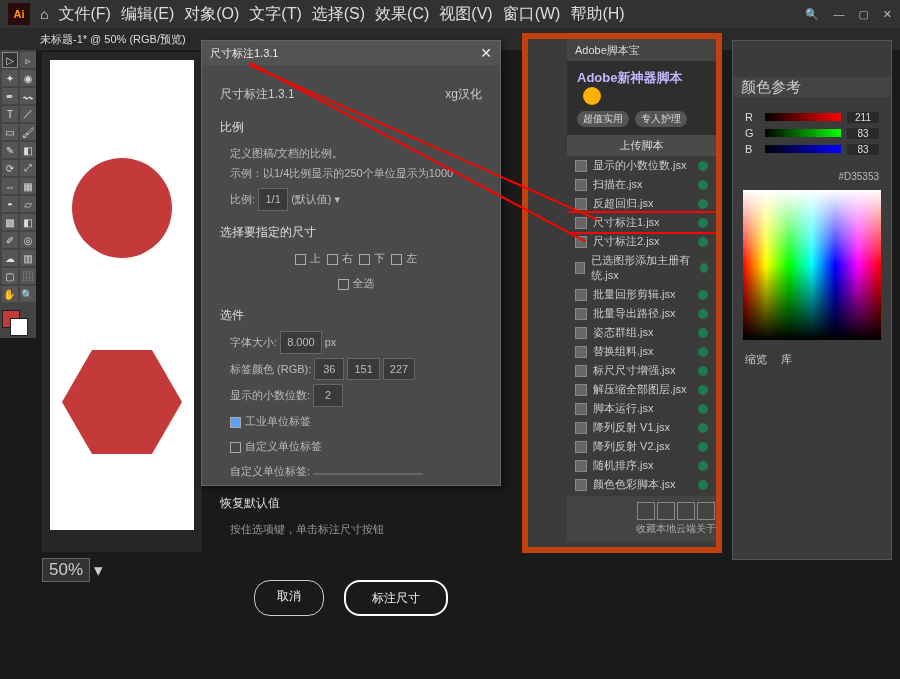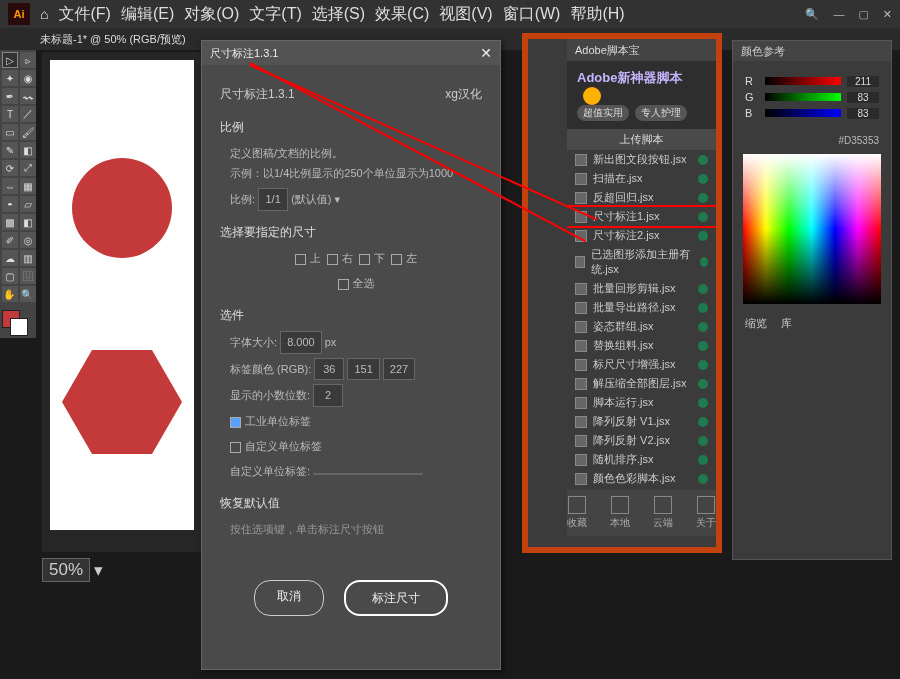--- a/index.html
+++ b/index.html
@@ -26,56 +26,56 @@
 
 
 .canvas-wrap { position: absolute; left: 42px; top: 52px; width: 160px; height: 500px; background: #262626; }
 .artboard { margin: 8px; width: 144px; height: 470px; background: #fff; position: relative; }
 .shape-circle { position: absolute; left: 22px; top: 98px; width: 100px; height: 100px; background: #c43a3a; border-radius: 50%; }
 .shape-hex { position: absolute; left: 12px; top: 290px; width: 120px; height: 104px; background: #c43a3a; clip-path: polygon(25% 0%, 75% 0%, 100% 50%, 75% 100%, 25% 100%, 0% 50%); }
 .zoom { position:absolute; left:42px; top:558px; color:#ccc; font-size:17px; display:flex; align-items:center; gap:4px;}
 .zoom .sel{ background:#333;border:1px solid #666;padding:1px 6px;}
 
 
-.dialog { position: absolute; left: 201px; top: 40px; width: 300px; height: 630px; background: #4a4a4a; border: 1px solid #666; box-shadow: 2px 2px 6px rgba(0,0,0,.5); }
+.dialog { position: absolute; left: 201px; top: 40px; width: 300px; height: 446px; background: #4a4a4a; border: 1px solid #666; box-shadow: 2px 2px 6px rgba(0,0,0,.5); }
 .dialog .titlebar { height: 24px; background: #535353; display: flex; align-items: center; padding: 0 8px; color: #eee; }
 .dialog .titlebar .x { margin-left: auto; font-size: 14px; cursor:pointer; }
 .dialog .body { padding: 14px 18px; color: #ccc; font-size: 12px; line-height: 1.9; }
 .dialog .row { margin: 4px 0; }
 .dialog .section { color:#ddd; margin-top:10px; margin-bottom:4px;}
 .dialog .indent { margin-left: 10px; color:#bbb; font-size:11px;}
 .dialog .val { background:#3a3a3a; border:1px solid #666; padding:0 6px; display:inline-block; min-width:30px; text-align:center;}
 .dialog .cb { display:inline-block; width:11px; height:11px; border:1px solid #aaa; margin-right:4px; vertical-align:middle;}
 .dialog .cb.on { background:#5aa0ff; }
 .dialog .btnrow { display:flex; justify-content:center; gap:20px; margin-top:40px;}
 .dialog .btn { border:1px solid #ccc; border-radius: 16px; padding:4px 22px; color:#eee; cursor:pointer;}
 .dialog .btn.primary { border:2px solid #fff; padding:5px 26px;}
 .dialog .sub { color:#999; font-size:11px;}
 
 
 .scripts { position: absolute; left: 522px; top: 33px; width: 200px; height: 520px; background: #3b3b3b; border:6px solid #c2410c;padding-left:39px;}
 .scripts .hdr { height:22px; background:#444; color:#ddd; display:flex; align-items:center; padding:0 8px; font-size:11px;}
 .scripts .brand { background:#2e2e2e; padding:8px 10px;}
 .scripts .brand .t{ color:#c4b5fd; font-weight:bold; font-size:13px;}
 .scripts .brand .yi{ display:inline-block; width:18px; height:18px; background:#ffb000; border-radius:50%; vertical-align:middle; margin-left:6px;}
-.scripts .pillrow{ display:flex; gap:6px;}
+.scripts .pillrow{ margin-top:6px; display:flex; gap:6px;}
 .scripts .pill{ background:#555; border-radius:8px; padding:1px 6px; font-size:10px; color:#ddd;}
 .scripts .cathdr{ background:#4a4a4a; text-align:center; padding:3px 0; color:#ddd; font-size:11px; }
 .scripts .list{ height:340px; overflow:hidden;}
 .scripts .li{ display:flex; align-items:center; padding:2px 8px; color:#ccc; font-size:11px; gap:6px;}
 .scripts .li .fi{ width:12px; height:12px; background:#666; border:1px solid #888;}
 .scripts .li .dot{ margin-left:auto; width:10px; height:10px; border-radius:50%; background:#1f7a4d;}
 .scripts .li.hl{ outline:2px solid #f00;}
-.scripts .btm{ display:flex; justify-content:space-between; padding:6px 0; background:#444;}
+.scripts .btm{ display:flex; justify-content:flex-end; padding:6px 0; background:#444;}
 .scripts .btm .b{ text-align:center; color:#aaa; font-size:10px;}
 .scripts .btm .b .ic{ width:18px; height:18px; margin:0 auto 2px; border:1px solid #888;}
 
 
 .colorp { position: absolute; left: 732px; top: 40px; width: 160px; height: 520px; background: #3b3b3b; border:1px solid #555;}
-.colorp .hdr{ height:20px; background:#444; color:#ccc; font-size:11px; display:flex; align-items:center; padding:0 8px;}
+.colorp .hdr{ height:20px; background:#444; color:#ccc; font-size:15px; display:flex; align-items:center; padding:0 8px;margin-top:36px;}
 .colorp .sliders{ padding:10px 12px;}
 .colorp .srow{ display:flex; align-items:center; gap:6px; margin:4px 0;}
 .colorp .srow .lab{ width:14px; color:#ddd;}
 .colorp .srow .bar{ flex:1; height:8px; position:relative;}
 .colorp .srow .bar.r{ background:linear-gradient(90deg,#000,#f00);}
 .colorp .srow .bar.g{ background:linear-gradient(90deg,#000,#0f0);}
 .colorp .srow .bar.b{ background:linear-gradient(90deg,#000,#00f);}
 .colorp .srow .num{ width:32px; background:#2a2a2a; text-align:center; color:#ddd; font-size:10px;}
 .colorp .hexrow{ text-align:right; padding:2px 12px; color:#bbb; font-size:10px;}
 .colorp .spectrum{ margin:6px 10px; width:138px; height:150px; background:
@@ -237,21 +237,21 @@
     <span class="t">Adobe新神器脚本</span><span class="yi"></span>
     <div class="pillrow">
       <span class="pill">超值实用</span>
       <span class="pill">专人护理</span>
     </div>
   </div>
   <div class="cathdr">上传脚本</div>
   <div class="list" id="scripts-list">
       <div class="li">
         <span class="fi"></span>
-        <span>新出图文段按钮.jsx</span>
+        <span>显示的小数位数.jsx</span>
         <span class="dot"></span>
       </div>
       <div class="li">
         <span class="fi"></span>
         <span>扫描在.jsx</span>
         <span class="dot"></span>
       </div>
       <div class="li">
         <span class="fi"></span>
         <span>反超回归.jsx</span>

